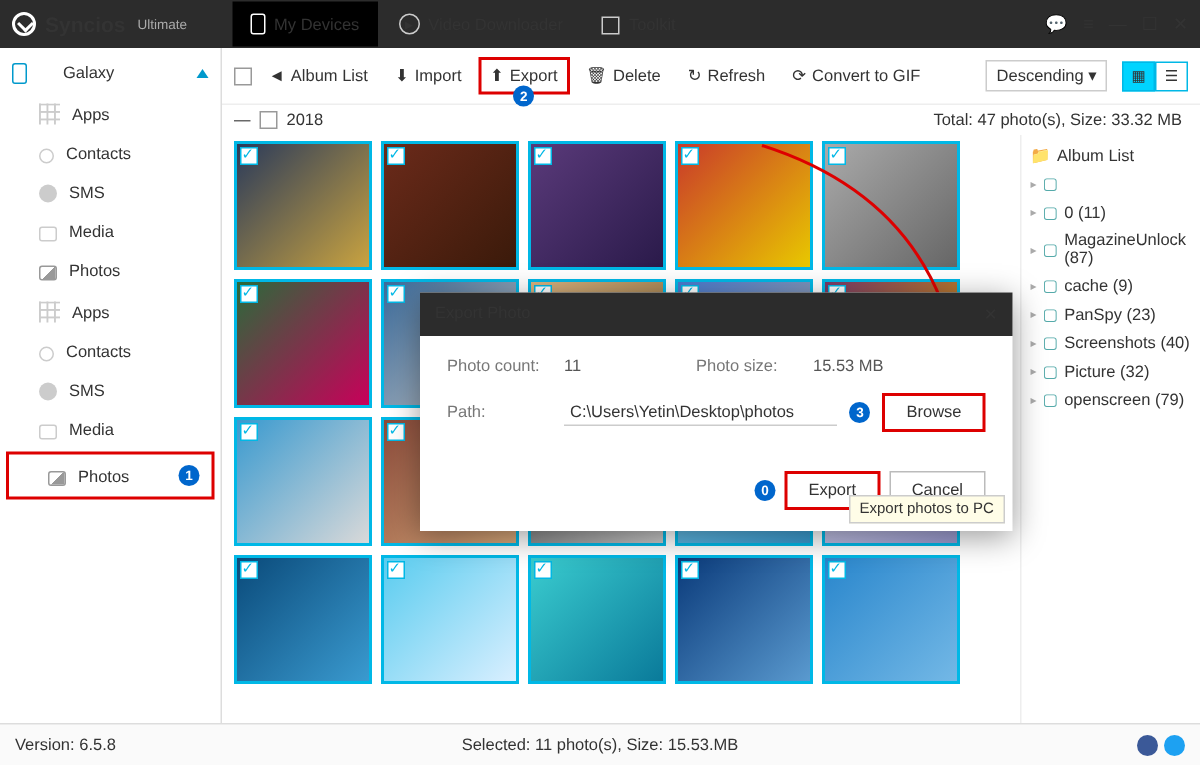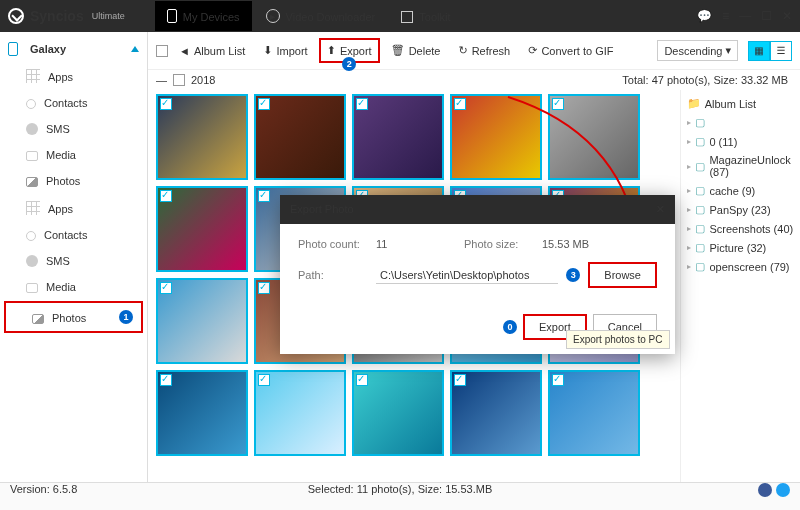--- a/index.html
+++ b/index.html
@@ -10,21 +10,21 @@
 .logo-icon::after{content:"";position:absolute;width:6px;height:6px;border:2px solid #fff;border-top:none;border-left:none;transform:rotate(45deg);top:2px;left:3px}
 .logo-text{font-size:14px;font-weight:bold}
 .logo-sub{font-size:9px;color:#aaa;margin-left:2px}
 .nav{display:flex;gap:2px}
 .nav-item{padding:8px 12px;display:flex;align-items:flex-end;gap:6px;cursor:pointer;color:#ccc}
 .nav-item.active{background:#000;color:#fff}
 .wincontrols{margin-left:auto;display:flex;gap:10px;color:#ccc}
 .wincontrols span{cursor:pointer;font-size:12px}
 .main{display:flex;height:450px}
 .sidebar{width:148px;border-right:1px solid #ddd;background:#fff;padding-top:4px}
-.device-header{display:flex;align-items:center;padding:6px 8px;gap:12px;color:#0099cc;font-weight:bold;position:relative}
+.device-header{display:flex;align-items:center;padding:6px 8px;gap:24px;color:#0099cc;font-weight:normal;position:relative}
 .device-header.hl::after{content:"";position:absolute;left:8px;right:8px;bottom:2px;height:2px;background:#d00}
 .tri{width:0;height:0;border-left:4px solid transparent;border-right:4px solid transparent;border-bottom:6px solid #0099cc;margin-left:auto}
 .sb-item{display:flex;align-items:flex-end;padding:7px 8px 7px 26px;gap:8px;cursor:pointer;color:#666}
 .sb-item.sel{border:2px solid #d00;margin:1px 4px}
 .sb-icon{width:14px;height:14px;display:inline-block}
 .icon-apps{background:linear-gradient(#ccc 30%,transparent 30%),linear-gradient(90deg,#ccc 30%,transparent 30%);background-size:5px 5px}
 .icon-contacts{border:1.5px solid #ccc;border-radius:50%;width:10px;height:10px}
 .icon-sms{background:#ccc;border-radius:50%;width:12px;height:12px}
 .icon-media{border:1.5px solid #ccc;border-radius:2px;width:12px;height:10px}
 .icon-photos{border:1.5px solid #999;border-radius:2px;width:12px;height:10px;background:linear-gradient(135deg,transparent 50%,#999 50%)}
@@ -40,21 +40,21 @@
 .subheader{display:flex;align-items:center;padding:4px 8px;gap:6px;color:#666}
 .subheader .stats{margin-left:auto;margin-right:4px}
 .grid{flex:1;overflow:auto;padding:4px 8px}
 .row{display:flex;gap:6px;margin-bottom:6px}
 .thumb{width:92px;height:86px;border:2px solid #00b8e6;position:relative;flex-shrink:0;background-size:cover;background-position:center}
 .thumb .chk{position:absolute;top:2px;left:2px;width:12px;height:12px;background:#fff;border:1px solid #00b8e6}
 .thumb .chk.on::after{content:"✓";color:#00b8e6;font-size:10px;position:absolute;top:-2px;left:0}
 .rightpanel{width:120px;border-left:1px solid #eee;padding:4px}
 .rp-item{display:flex;align-items:center;gap:4px;padding:3px 2px;color:#666;cursor:pointer}
 .chev{color:#aaa;font-size:8px}
-.statusbar{height:28px;border-top:1px solid #ddd;display:flex;padding:0 10px;color:#666;background:#fafafa}
+.statusbar{height:28px;border-top:1px solid #ddd;display:flex;align-items:center;padding:0 10px;color:#666;background:#fafafa}
 .statusbar .sel{position:absolute;left:50%;transform:translateX(-50%)}
 .social{margin-left:auto;display:flex;gap:4px}
 .social span{width:14px;height:14px;border-radius:50%;display:inline-block}
 .modal{position:absolute;top:195px;left:280px;width:395px;background:#fff;box-shadow:0 4px 20px rgba(0,0,0,.4);z-index:10}
 .modal-hdr{background:#2c2c2c;color:#fff;padding:8px 10px;display:flex;justify-content:space-between;font-size:12px}
 .modal-body{padding:14px 18px}
 .modal-row{display:flex;align-items:center;margin-bottom:12px;gap:8px}
 .modal-lbl{color:#777;width:70px}
 .modal-val{color:#555}
 .modal-input{flex:1;border:none;border-bottom:1px solid #ccc;padding:2px 4px;font-size:11px}

